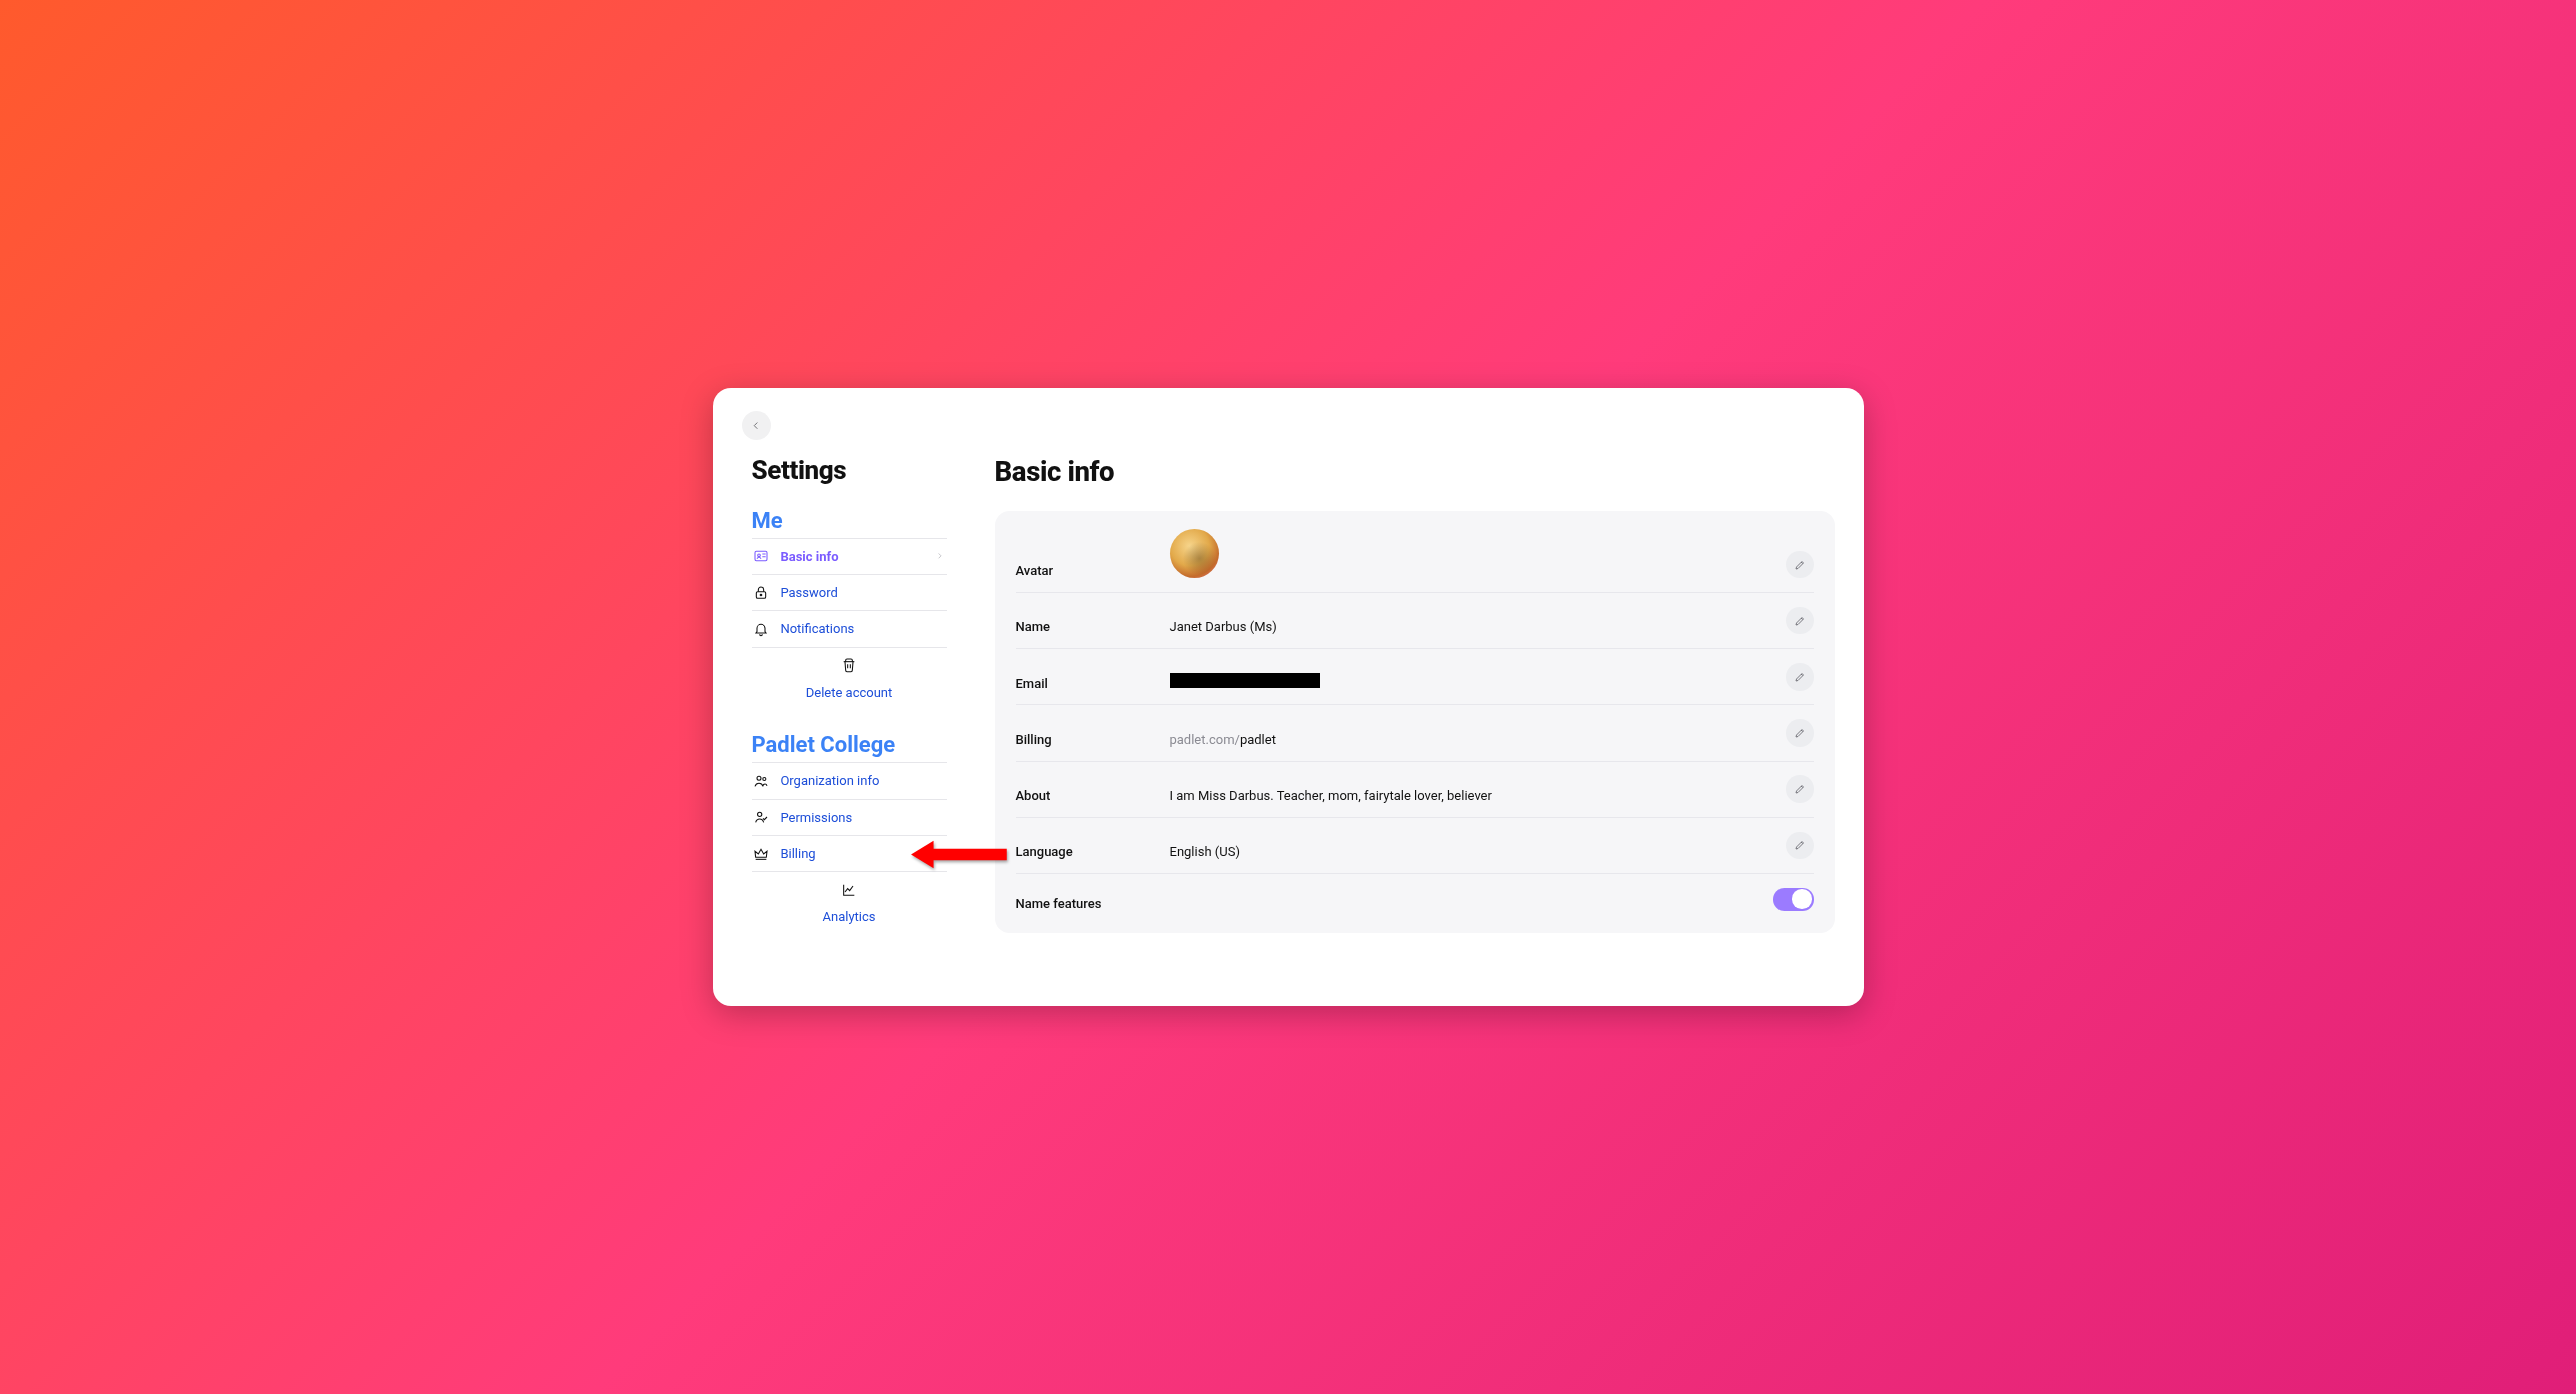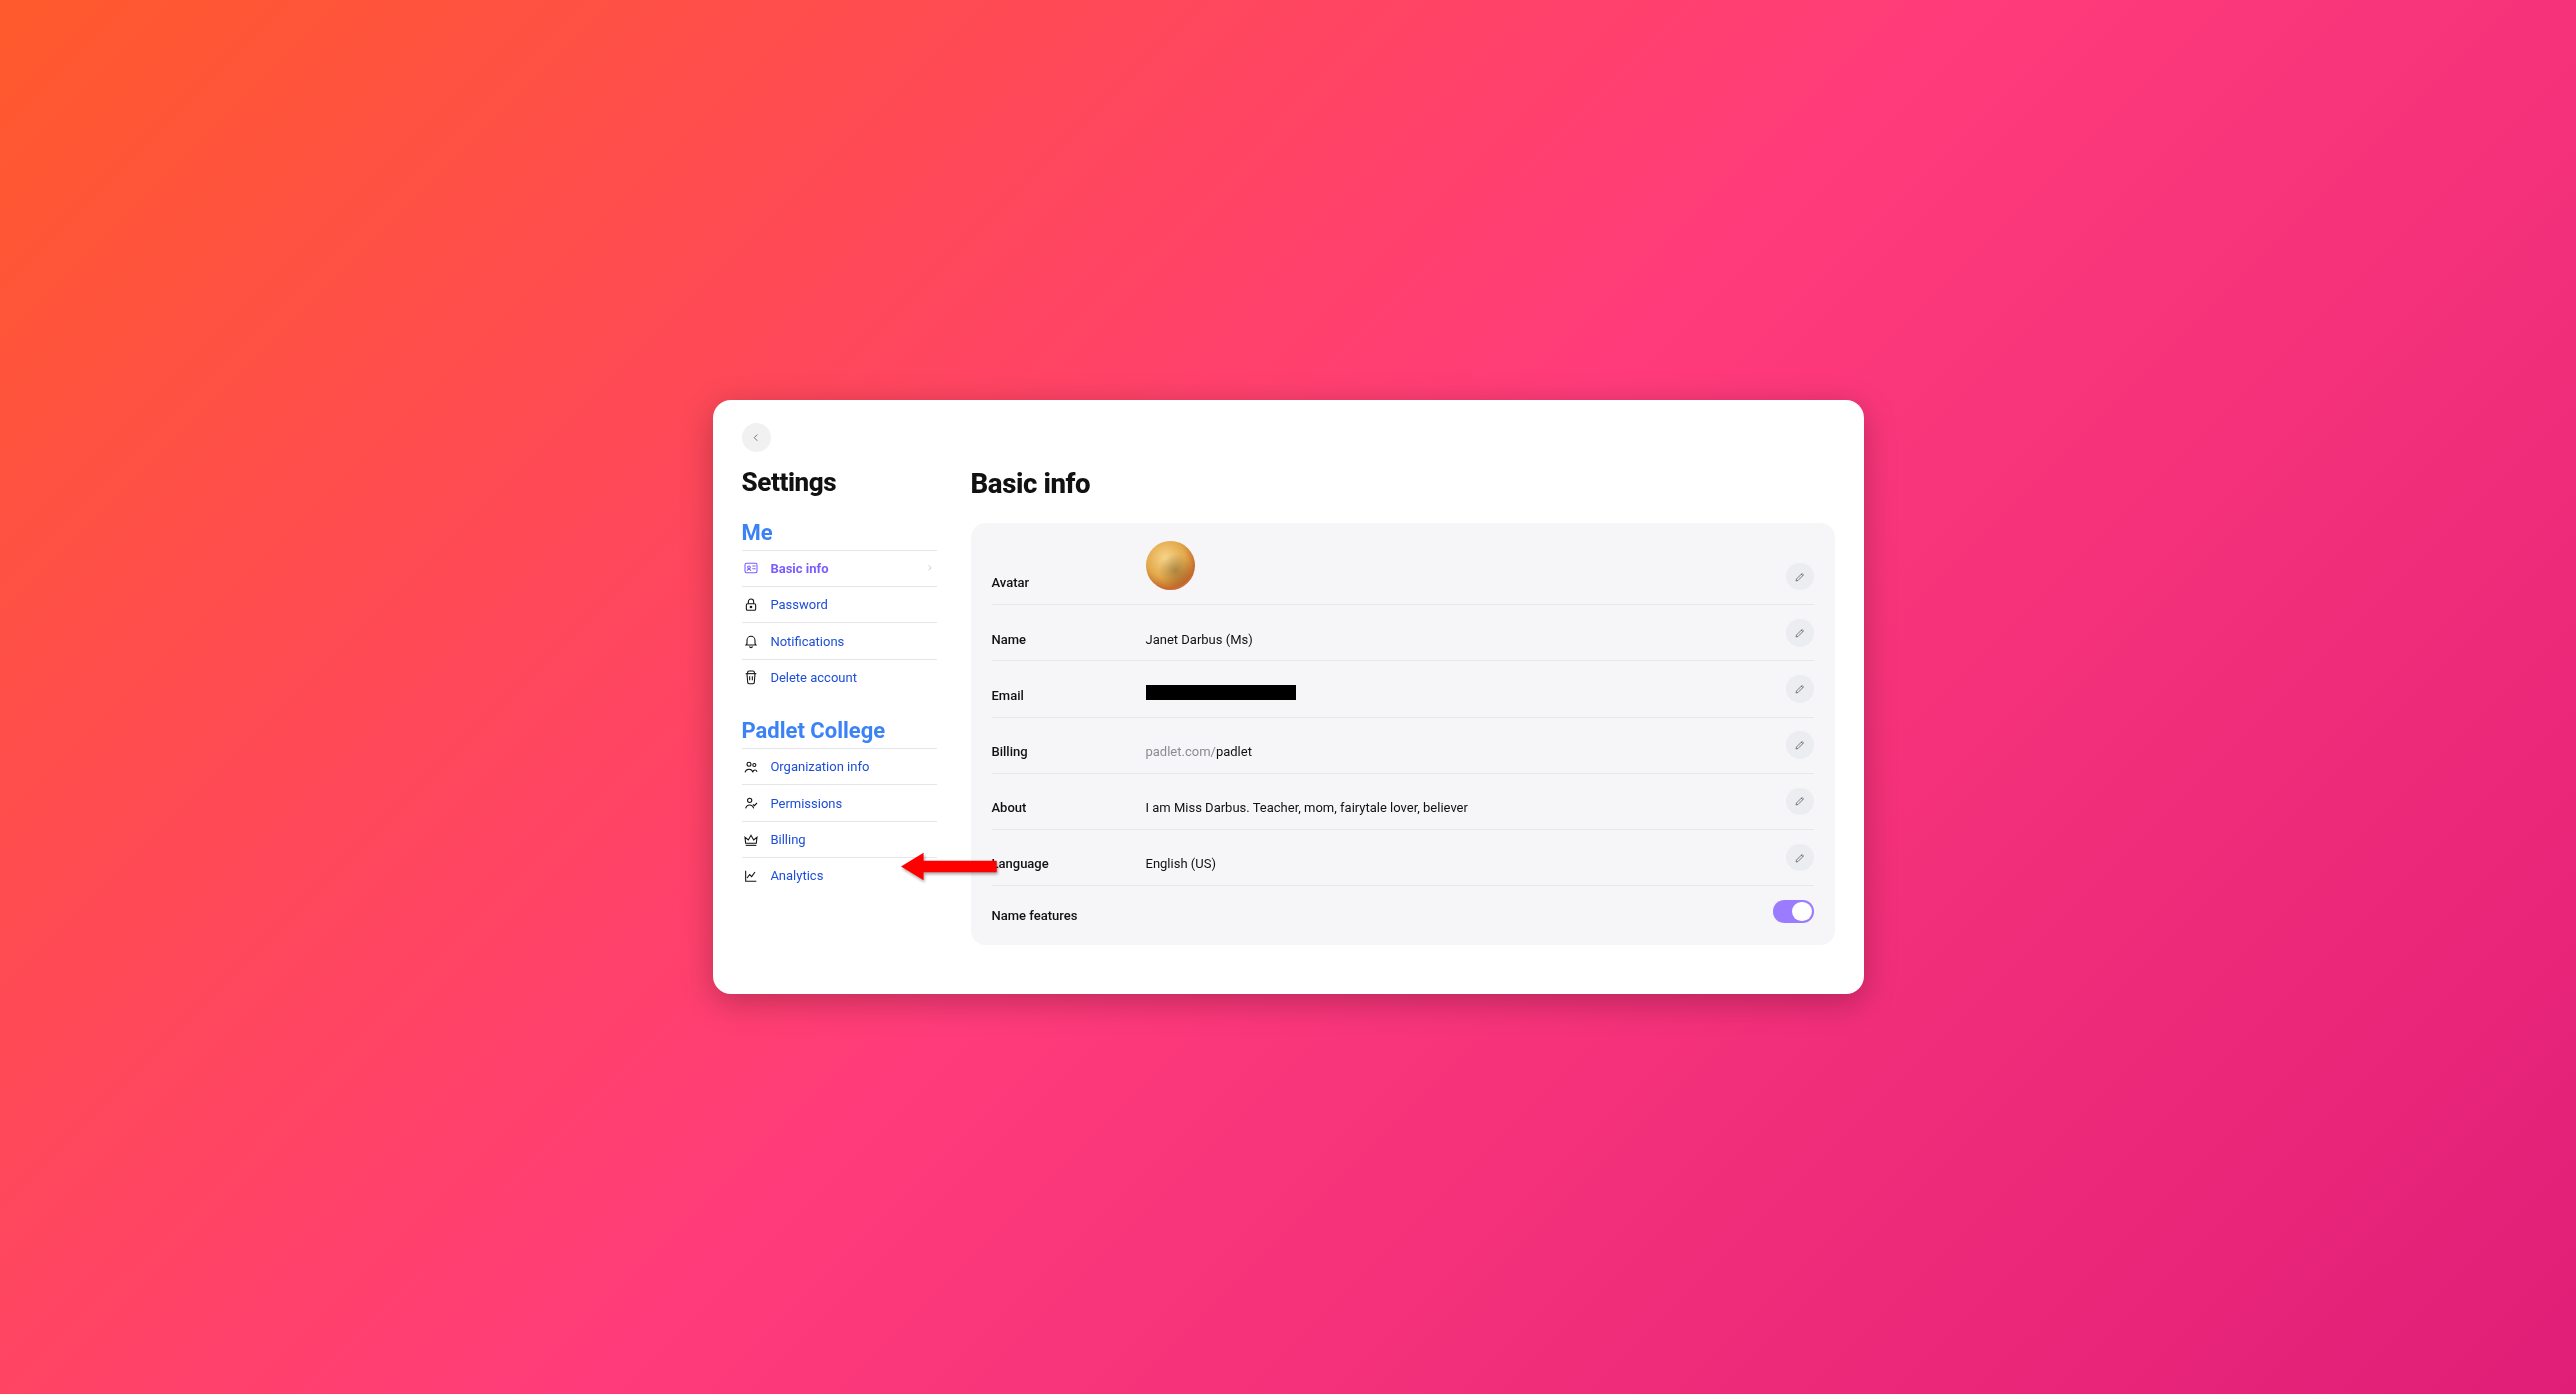--- a/index.html
+++ b/index.html
@@ -24,21 +24,21 @@
   }
   .back-btn {
     width: 29px; height: 29px;
     border-radius: 50%;
     background: #f1f1f2;
     display: flex; align-items: center; justify-content: center;
     cursor: pointer;
     margin-bottom: 14.6px;
   }
   .back-btn svg { width: 11.3px; height: 11.3px; stroke: #6b6b6f; }
-  .layout { display: flex; gap: 34px; }
+  .layout { display: flex; gap: 48px; margin-left: 10px; }
   .sidebar { width: 195px; flex-shrink: 0; position: relative; }
   .sidebar h1 {
     font-size: 26px; font-weight: 800; color: #111; letter-spacing: -0.4px;
     margin-bottom: 23px;
   }
   .section-label {
     font-size: 22px; font-weight: 700; color: #3b82f6;
     margin-bottom: 4.9px;
   }
   .section-items {
@@ -47,21 +47,21 @@
   }
   .item {
     display: flex; align-items: center; gap: 11.3px;
     padding: 9.7px 1.6px;
     border-bottom: 0.8px solid #e6e6ea;
     cursor: pointer;
     font-size: 13px;
     color: #1d4ed8;
     position: relative;
   }
-  .item:last-child { border-bottom: none; }
+  .item:last-child { border-bottom: none; flex-direction: column; }
   .item .icon { width: 16px; height: 16px; display:flex; align-items:center; justify-content:center; }
   .item .icon svg { width: 16px; height: 16px; stroke: #111; fill: none; stroke-width: 1.6; }
   .item.active { color: #7b5cff; font-weight: 700; }
   .item.active .icon svg { stroke: #7b5cff; }
   .item .chev { margin-left: auto; }
   .item .chev svg { width: 9.7px; height: 9.7px; stroke: #b9b9c0; stroke-width: 2; fill:none; }
 
   .main { flex: 1; }
   .main h2 {
     font-size: 27.6px; font-weight: 800; color: #111; letter-spacing: -0.4px;

